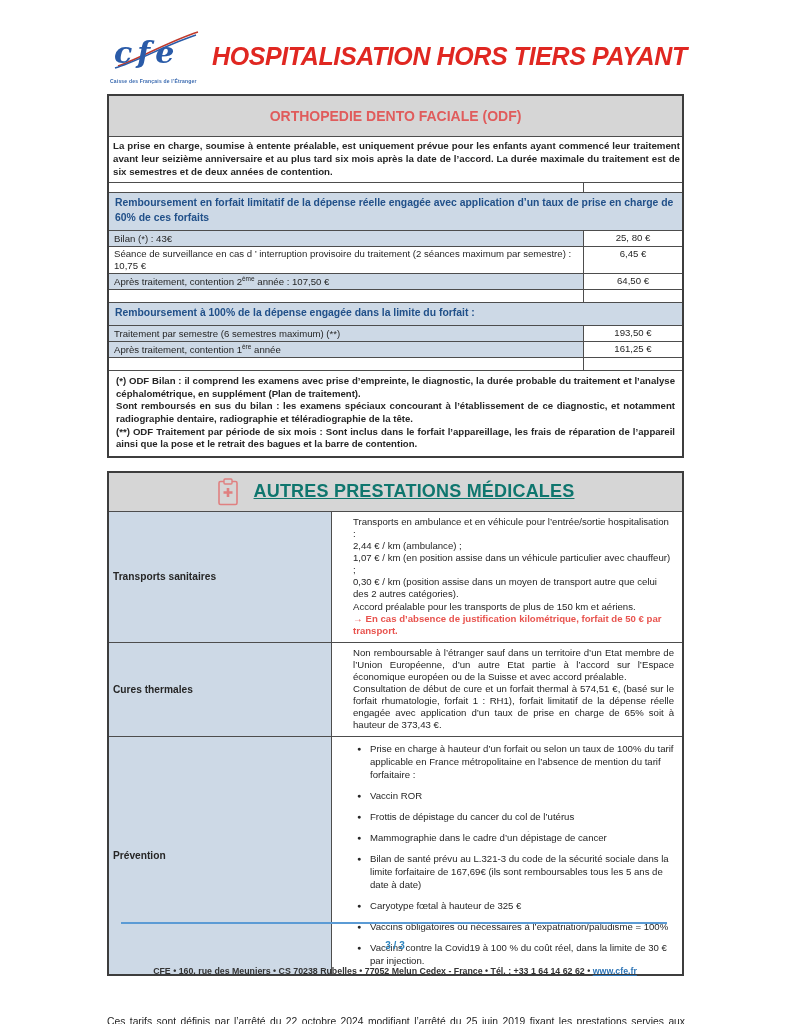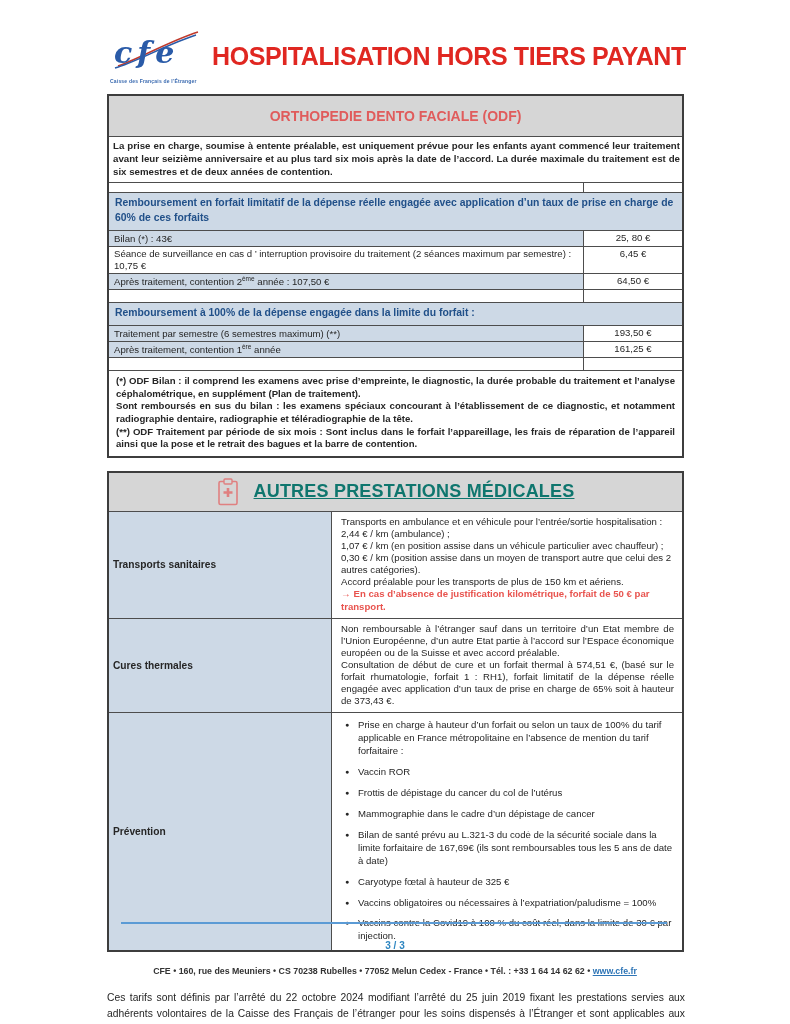--- a/index.html
+++ b/index.html
@@ -4,21 +4,21 @@
 <style>
   * { margin:0; padding:0; box-sizing:border-box; }
   html,body { background:#ffffff; }
   body { width:790px; font-family:"Liberation Sans", sans-serif; color:#222; }
   .page { position:relative; width:790px; height:1024px; background:#fff; overflow:hidden; }
 
   
   .doc-header { display:flex; align-items:flex-start; padding:30px 0 0 110px; }
   .logo { width:92px; flex:0 0 92px;font-weight:bold; }
   .logo-sub { font-size:5px; color:#3a6ab0; margin-top:-2px; letter-spacing:.2px; white-space:nowrap; }
-  h1.title { color:#e02721; font-size:25px; font-weight:bold; letter-spacing:-0.4px; margin:12px 0 4px 10px; white-space:nowrap; }
+  h1.title { color:#e02721; font-size:25px; font-weight:bold; letter-spacing:-0.4px; margin:12px 0 4px 10px; white-space:nowrap;font-style:italic; }
 
   
   .doc-table { width:577px; margin-left:107px; border:2px solid #3d3d3d; background:#fff; }
   .doc-table > * { border-bottom:1px solid #4d4d4d; }
   .doc-table > *:last-child { border-bottom:none; }
 
   .gray-header { background:#d6d6d6; color:#e05c5c; font-weight:bold; text-align:center;
                  font-size:14px; padding:12px 4px; }
 
   .intro { font-size:9.7px; font-weight:bold; text-align:justify; padding:3px 2px 4px 4px; line-height:1.32; color:#262626; }
@@ -38,21 +38,21 @@
 
   
   .autres { margin-top:13px; }
   .gray-header2 { background:#d6d6d6; display:flex; align-items:center; justify-content:center;
                   gap:15px; padding:5px 4px; }
   .gray-header2 .t { color:#0f766e; font-weight:bold; font-size:18px; letter-spacing:.2px;text-decoration:underline; }
 
   .arow { display:grid; grid-template-columns:223px 1fr; }
   .alabel { background:#cdd9e6; border-right:1px solid #4d4d4d; display:flex; align-items:center;
             padding-left:4px; font-weight:bold; font-size:10.2px; color:#262626; }
-  .acontent { padding:4px 8px 5px 9px; font-size:9.6px; line-height:1.26; color:#262626; }
+  .acontent { padding:4px 8px 5px 9px; font-size:9.6px; line-height:1.26; color:#262626;margin-left:12px; }
   .acontent .ln { margin:0; }
   .alert-line { color:#e8534e; font-weight:bold; }
   .alert-line .arrow { margin-right:3px; }
   .acontent p.just { text-align:justify; }
 
   ul.bullets { list-style:none; padding:2px 0 2px 2px; }
   ul.bullets li { position:relative; padding-left:15px; margin-bottom:8px; line-height:1.35; }
   ul.bullets li:last-child { margin-bottom:0; }
   ul.bullets li::before { content:"●"; position:absolute; left:2px; top:1px; font-size:7px; color:#262626; }
 

